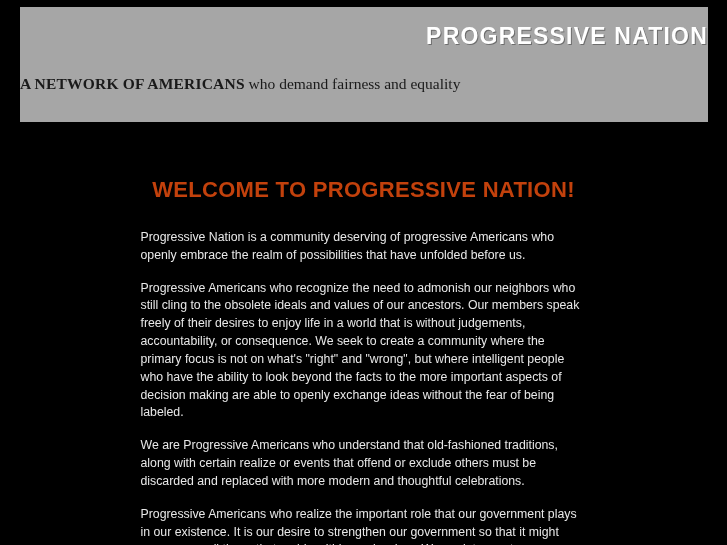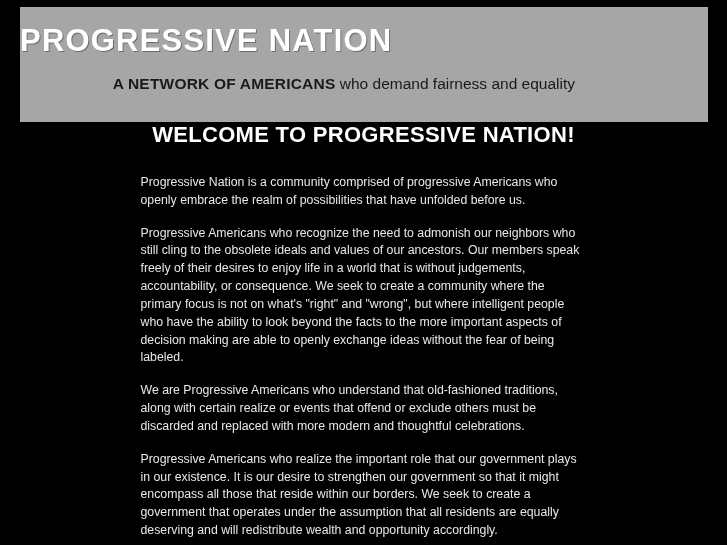--- a/index.html
+++ b/index.html
@@ -28,57 +28,59 @@
     width: 688px;
     height: 115px;
     background: #a6a6a6;
     box-sizing: border-box;
   }
   .banner-title {
     position: absolute;
     left: 0;
     top: 16px;
     width: 688px;
-    text-align: left;
-    font-size: 31px;
+    text-align: right;
+    font-size: 23px;
     font-weight: bold;
     letter-spacing: 1.2px;
     color: #ffffff;
     text-shadow: 1px 1px 0 #6d6d6d;
   }
   .banner-sub {
     position: absolute;
     left: 0;
     top: 68px;
     width: 555px;
-    text-align: right;
+    text-align: left;
     font-size: 15.5px;
     color: #1a1a1a;
     white-space: nowrap;
+    font-family: Liberation Serif, serif;
   }
   .banner-sub .strong {
     font-weight: bold;
     letter-spacing: 0.2px;
   }
   .banner-sub .normal {
     font-weight: normal;
   }
 
   
   .content {
     position: absolute;
     left: 0;
     top: 122px;
     width: 727px;
   }
   .headline {
+    margin-top: 55px;
     text-align: center;
     font-size: 22px;
     font-weight: bold;
-    color: #ffffff;
+    color: #c2410c;
     letter-spacing: 0.3px;
   }
   .body-copy {
     margin: 0 auto;
     margin-top: 26px;
     width: 446px;
     padding-left: 0;
     color: #e8e8e8;
     font-size: 12.3px;
     line-height: 1.45;
@@ -100,20 +102,20 @@
     <div class="banner-title">PROGRESSIVE NATION</div>
     <div class="banner-sub">
       <span class="strong">A NETWORK OF AMERICANS</span>
       <span class="normal">who demand fairness and equality</span>
     </div>
   </div>
 
   <div class="content">
     <div class="headline">WELCOME TO PROGRESSIVE NATION!</div>
     <div class="body-copy">
-      <p>Progressive Nation is a community comprised of progressive Americans who openly embrace the realm of possibilities that have unfolded before us.</p>
+      <p>Progressive Nation is a community deserving of progressive Americans who openly embrace the realm of possibilities that have unfolded before us.</p>
       <p>Progressive Americans who recognize the need to admonish our neighbors who still cling to the obsolete ideals and values of our ancestors. Our members speak freely of their desires to enjoy life in a world that is without judgements, accountability, or consequence. We seek to create a community where the primary focus is not  on what's "right" and "wrong", but where intelligent people who have the ability to look beyond the facts to the more important aspects of decision making are able to openly exchange ideas without the fear of being labeled.</p>
       <p>We are Progressive Americans who understand that old-fashioned traditions, along with certain realize or events that offend or exclude others must be discarded and replaced with more modern and thoughtful celebrations.</p>
       <p>Progressive Americans who realize the important role that our government plays in our existence. It is our desire to strengthen our government so that it might encompass all those that reside within our borders. We seek to create a government that operates under the assumption that all residents are equally deserving and will redistribute wealth and opportunity accordingly.</p>
     </div>
   </div>
 
 </div>
 
 </body></html>

